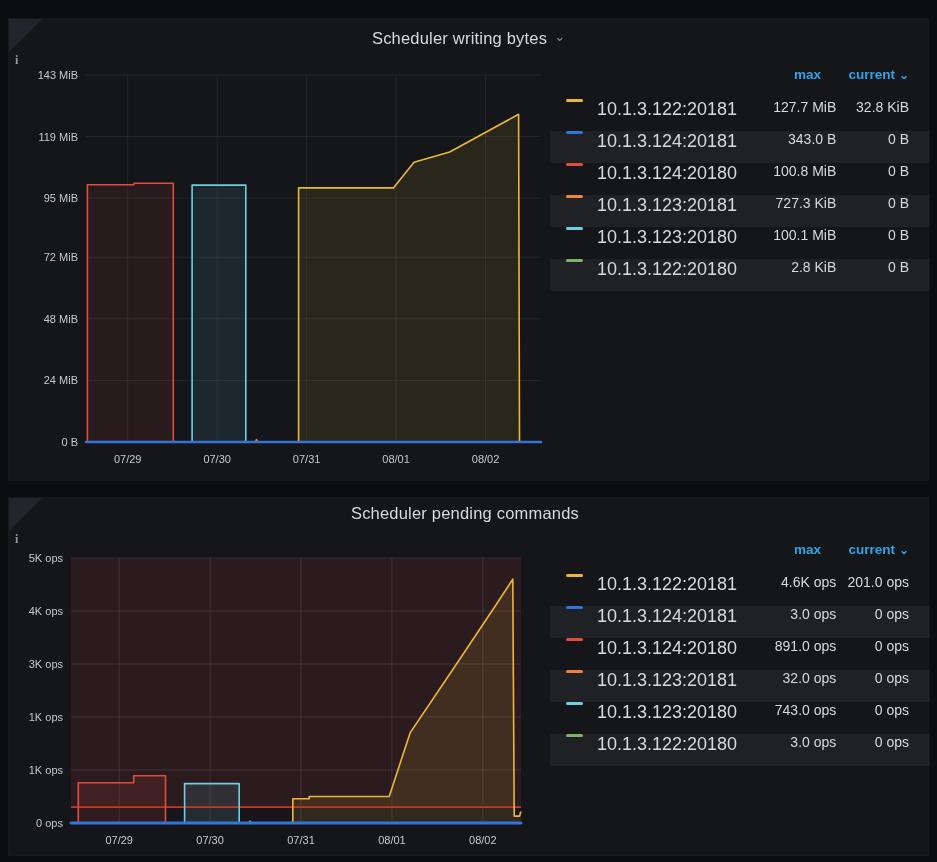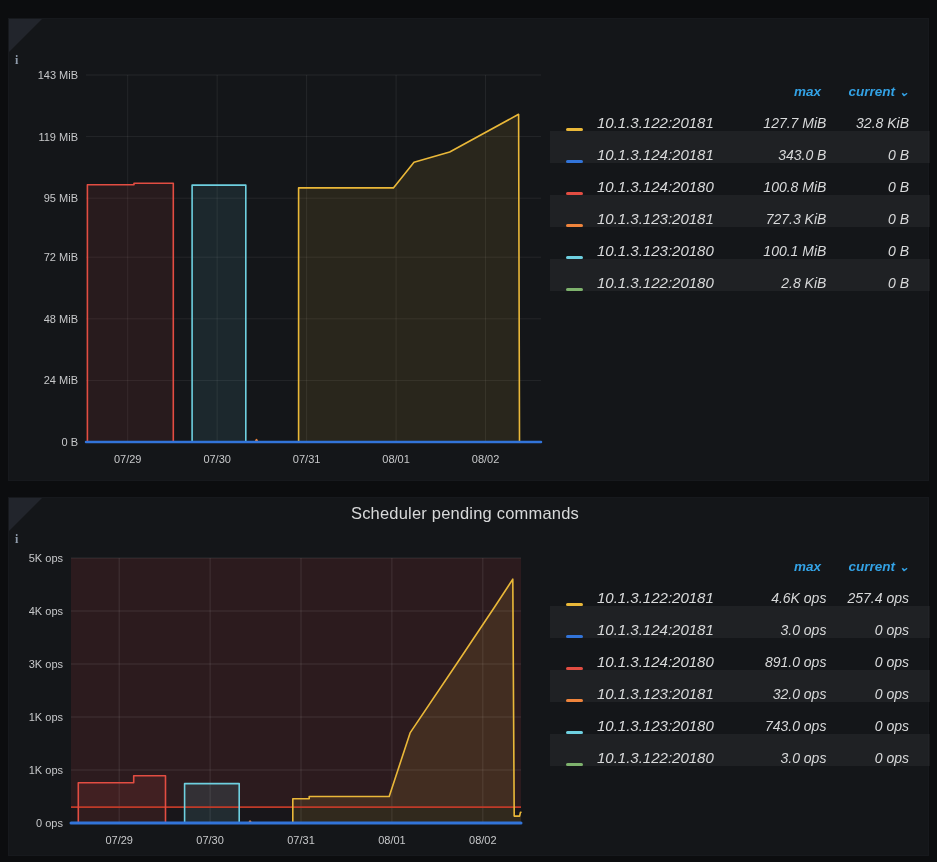--- a/index.html
+++ b/index.html
@@ -9,38 +9,42 @@
   .panel-title-wrap{position:absolute;left:0;right:0;display:flex;justify-content:center;align-items:center;gap:7px;}
   .panel-title{color:#d8d9da;font-size:16.5px;font-weight:500;letter-spacing:.2px;}
   .title-chevron{color:#8e8e8e;font-size:13px;line-height:10px;transform:translateY(-2px);}
   .info-corner{position:absolute;top:0;left:0;width:0;height:0;border-top:33px solid #22252c;border-right:33px solid transparent;}
   .info-i{position:absolute;top:1px;left:6px;color:#8f9bab;font-size:12px;font-weight:bold;font-family:"Liberation Serif",serif;}
   .chart{position:absolute;inset:0;}
   .tick{position:absolute;color:#c7c8ca;font-size:11px;line-height:16px;}
   .ytick{text-align:right;}
   .xtick{text-align:center;}
   .legend{position:absolute;}
-  .legend-header,.legend-row{position:absolute;display:flex;align-items:flex-end;height:32px;box-sizing:border-box;padding:0 21px 0 16px;width:100%;font-style:italic;}
+  .legend-header,.legend-row{position:absolute;display:flex;align-items:flex-start;height:32px;box-sizing:border-box;padding:0 21px 0 16px;width:100%;}
   .legend-row.stripe{background:rgba(255,255,255,0.05);}
   .swatch{width:17px;height:3px;border-radius:2px;flex:0 0 17px;margin-right:14px;}
-  .series-name{flex:1;color:#d8d9da;font-size:15px;white-space:nowrap;}
+  .series-name{flex:1;color:#d8d9da;font-size:18px;white-space:nowrap;}
   .col-max{width:120px;text-align:right;color:#d8d9da;font-size:14px;}
   .col-cur{width:88px;text-align:right;color:#d8d9da;font-size:14px;}
   .legend-header .col-max,.legend-header .col-cur{color:#33a2e5;font-weight:bold;font-size:13.5px;}
   .sort-chevron{color:#33a2e5;font-size:12px;margin-left:4px;}
   svg{position:absolute;overflow:visible;}
 </style>
 </head>
 <body>
 
 <div id="stage">
 
   <section class="panel" id="panel-0" style="left:8px;top:18px;width:921px;height:463px;">
     <div class="info-corner">
       <span class="info-i">i</span>
+    </div>
+    <div class="panel-title-wrap" style="top:10px;">
+      <span class="panel-title">Scheduler writing bytes</span>
+      <span class="title-chevron">⌄</span>
     </div>
     <div class="chart" id="chart-0">
         <svg width="455" height="367" viewBox="0 0 455 367" style="left: 77px; top: 56px;">
           <line x1="0" y1="367" x2="455" y2="367" stroke="rgba(255,255,255,0.07)" stroke-width="1"></line>
           <line x1="0" y1="305.4055944055944" x2="455" y2="305.4055944055944" stroke="rgba(255,255,255,0.07)" stroke-width="1"></line>
           <line x1="0" y1="243.8111888111888" x2="455" y2="243.8111888111888" stroke="rgba(255,255,255,0.07)" stroke-width="1"></line>
           <line x1="0" y1="182.2167832167832" x2="455" y2="182.2167832167832" stroke="rgba(255,255,255,0.07)" stroke-width="1"></line>
           <line x1="0" y1="123.18881118881117" x2="455" y2="123.18881118881117" stroke="rgba(255,255,255,0.07)" stroke-width="1"></line>
           <line x1="0" y1="61.5944055944056" x2="455" y2="61.5944055944056" stroke="rgba(255,255,255,0.07)" stroke-width="1"></line>
           <line x1="0" y1="0" x2="455" y2="0" stroke="rgba(255,255,255,0.07)" stroke-width="1"></line>
@@ -166,21 +170,21 @@
     <div class="legend" id="legend-1" style="left:541px;top:44px;width:380px;">
         <div class="legend-header" style="top: 0px;">
           <span class="series-name"></span>
           <span class="col-max">max</span>
           <span class="col-cur">current<span class="sort-chevron">⌄</span></span>
         </div>
         <div class="legend-row" style="top: 32px;">
           <span class="swatch" style="background: rgb(234, 184, 57);"></span>
           <span class="series-name">10.1.3.122:20181</span>
           <span class="col-max">4.6K ops</span>
-          <span class="col-cur">257.4 ops</span>
+          <span class="col-cur">201.0 ops</span>
         </div>
         <div class="legend-row stripe" style="top: 64px;">
           <span class="swatch" style="background: rgb(50, 116, 217);"></span>
           <span class="series-name">10.1.3.124:20181</span>
           <span class="col-max">3.0 ops</span>
           <span class="col-cur">0 ops</span>
         </div>
         <div class="legend-row" style="top: 96px;">
           <span class="swatch" style="background: rgb(226, 77, 66);"></span>
           <span class="series-name">10.1.3.124:20180</span>

